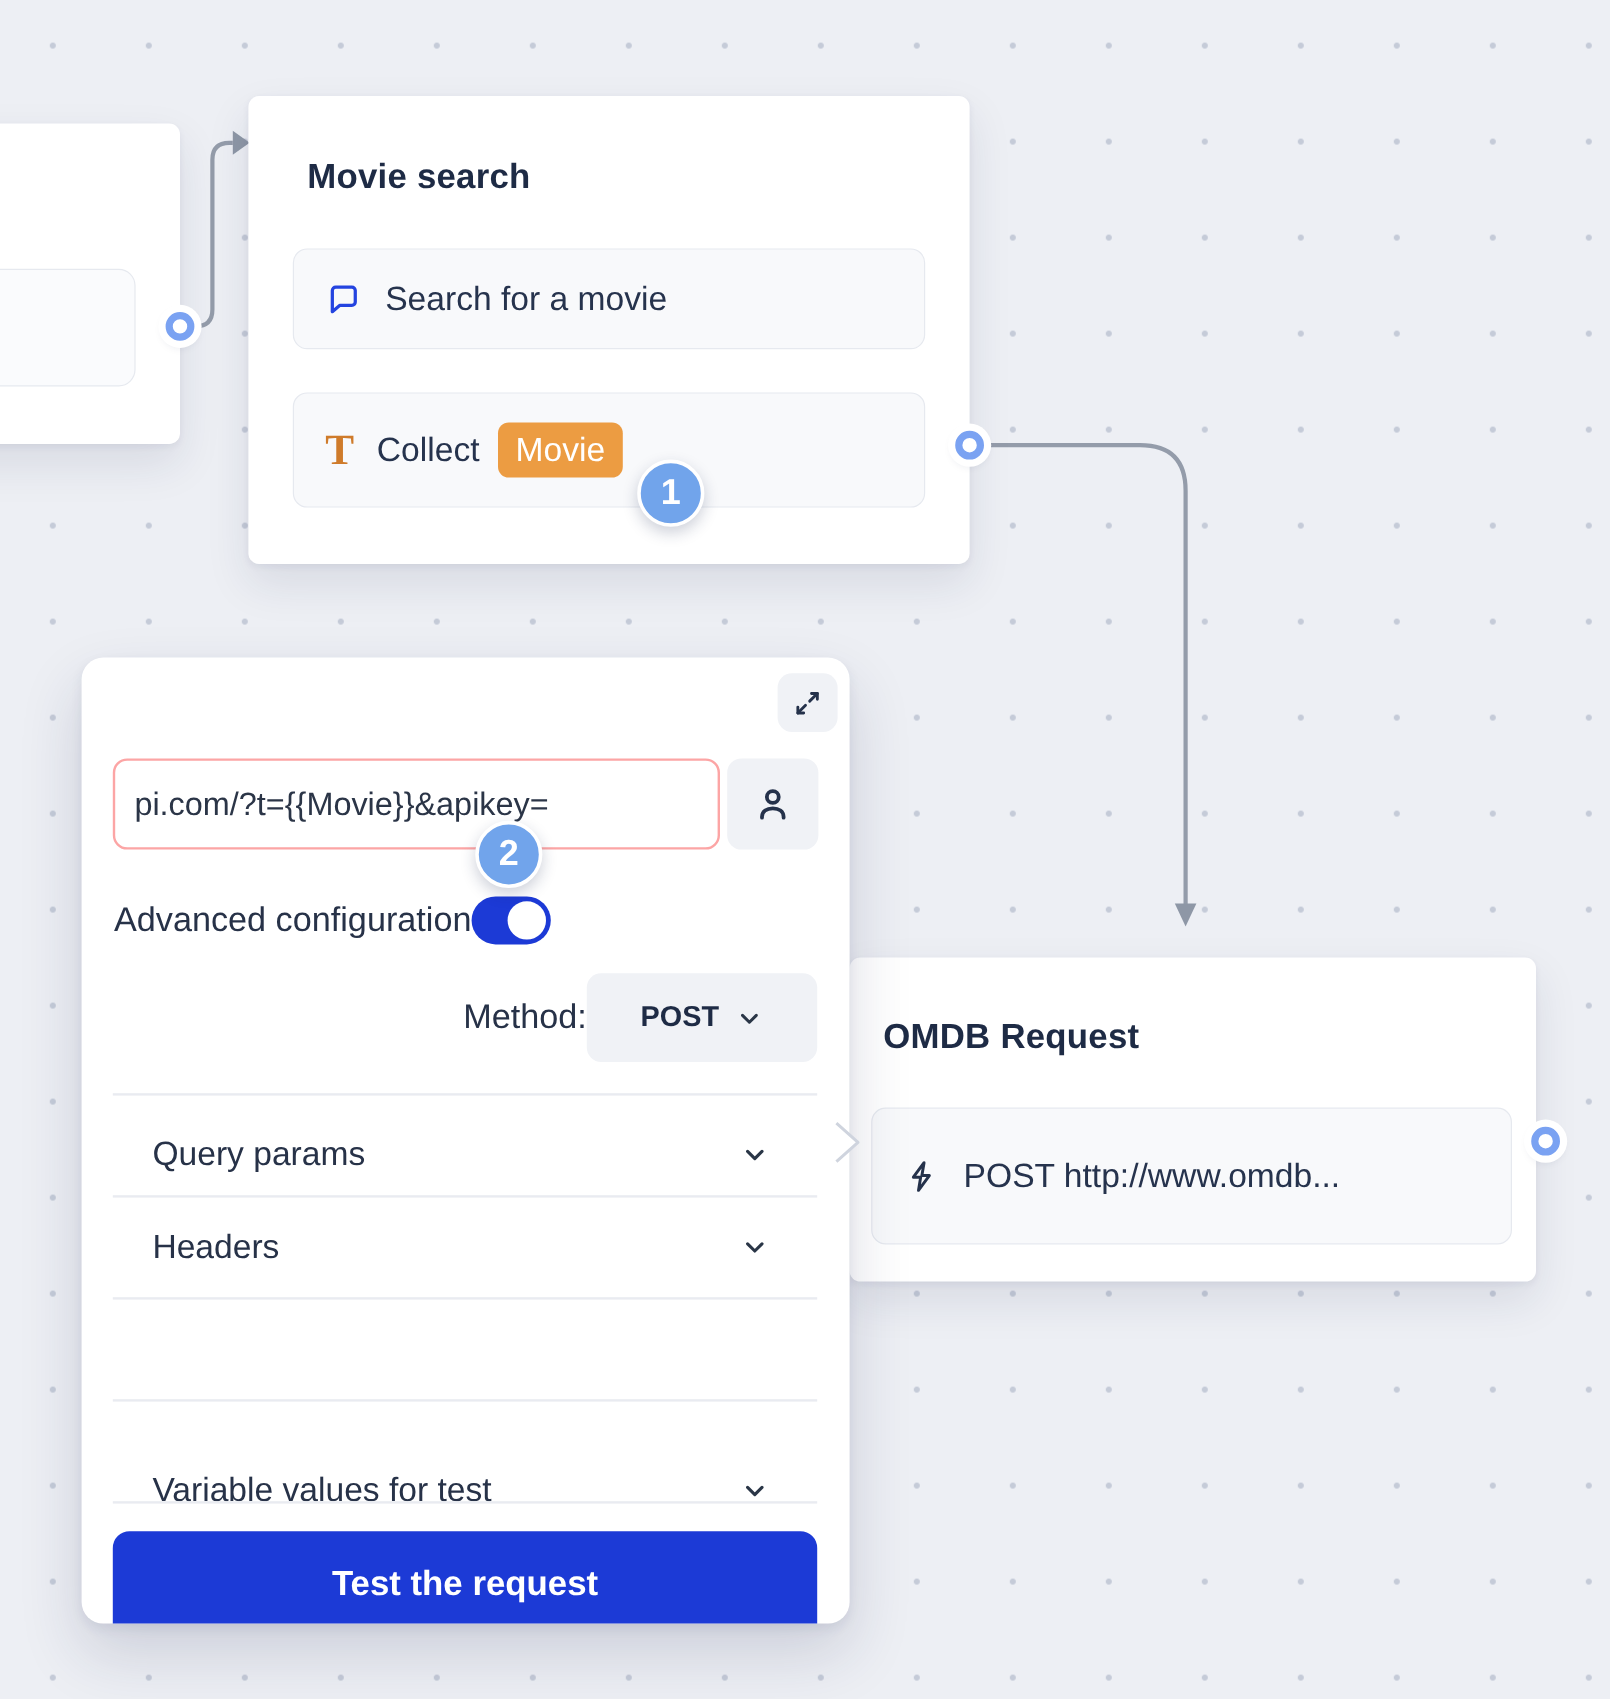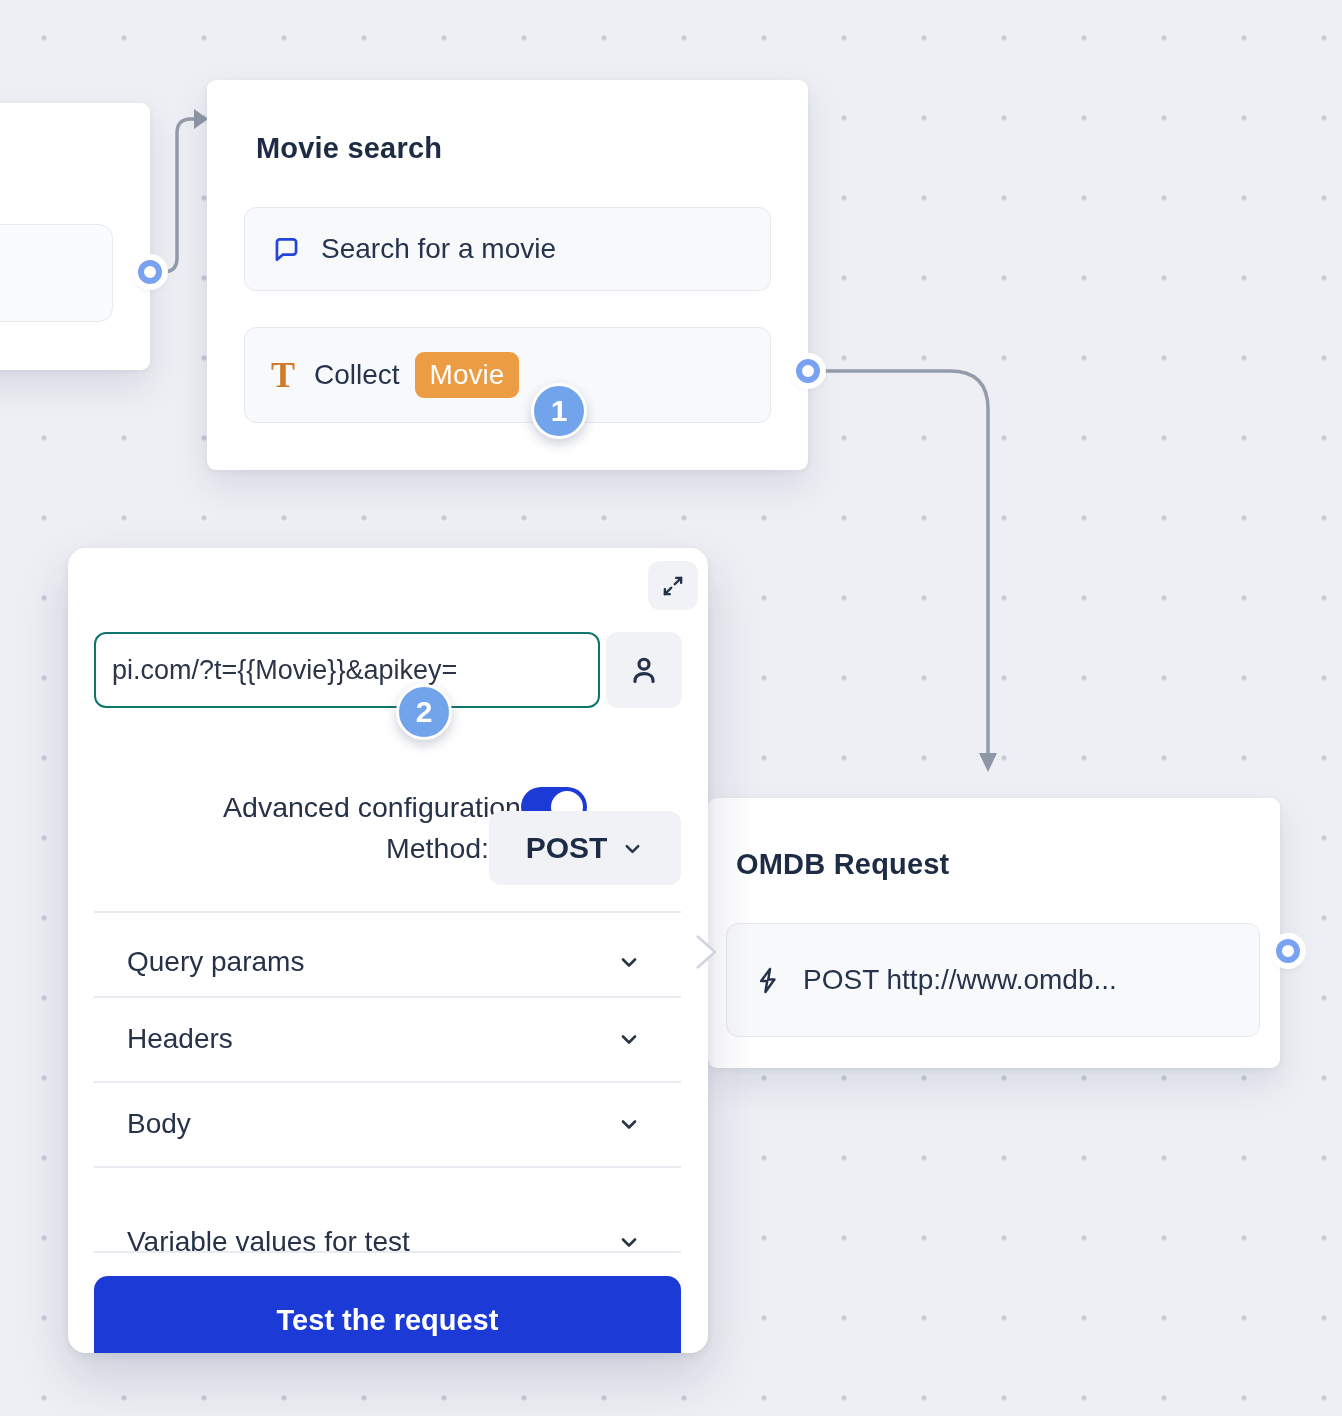--- a/index.html
+++ b/index.html
@@ -83,46 +83,46 @@
     z-index: 4; overflow: hidden;
   }
   .gbtn {
     position: absolute; background: #f0f2f6; border-radius: 12px;
     display: flex; align-items: center; justify-content: center;
     cursor: pointer;
   }
   .url-input {
     position: absolute; left: 26px; top: 84px;
     width: 506px; height: 76px;
-    border: 2px solid #0f766e; border-radius: 12px;
+    border: 2px solid #fca5a5; border-radius: 12px;
     padding: 0 16px; font-size: 27px; color: #2b3547;
     font-family: "Liberation Sans", sans-serif;
     background: #ffffff; outline: none;
   }
   .row-advanced {
-    position: absolute; left: 44px; top: 198px; width: 586px; height: 42px;
-    display: flex; align-items: center; justify-content: center; margin-top: 40px;
+    position: absolute; left: 27px; top: 198px; width: 586px; height: 42px;
+    display: flex; align-items: center; justify-content: flex-start;
   }
   .panel-label { font-size: 28.5px; color: #273248; }
   .toggle {
     position: relative; width: 66px; height: 40px; border-radius: 20px;
     background: #1c3ad6; cursor: pointer;
   }
   .toggle .knob {
     position: absolute; right: 4px; top: 4px;
     width: 32px; height: 32px; border-radius: 50%; background: #ffffff;
   }
   .row-method {
     position: absolute; left: 27px; top: 263px; width: 586px; height: 74px;
     display: flex; align-items: center; justify-content: flex-end;
   }
   .method-select {
     width: 192px; height: 74px; background: #f0f2f6; border-radius: 12px;
     display: flex; align-items: center; justify-content: center; gap: 14px;
-    font-size: 30px; font-weight: 700; color: #1e2b45; cursor: pointer;
+    font-size: 24px; font-weight: 700; color: #1e2b45; cursor: pointer;
   }
   .divider { position: absolute; left: 26px; width: 587px; height: 1.5px; background: #e9ebf1; }
   .section-row {
     position: absolute; left: 59px; width: 514px; height: 84px;
     display: flex; align-items: center; justify-content: space-between;
     font-size: 28px; color: #273248; cursor: pointer;
   }
   .test-btn {
     position: absolute; left: 26px; top: 728px; width: 587px; height: 92px;
     background: #1c3ad6; border: none; border-radius: 14px;
@@ -234,26 +234,20 @@
   <div class="divider" style="top:448px;"></div>
 
   <div class="section-row" style="top:449px;">
     <span>Headers</span>
     <svg width="24" height="24" viewBox="0 0 24 24" fill="none" stroke="#2a3647" stroke-width="2.6" stroke-linecap="round" stroke-linejoin="round">
         <polyline points="6,9.5 12,15.5 18,9.5"></polyline>
       </svg>
   </div>
   <div class="divider" style="top:533px;"></div>
 
-  <div class="section-row" style="top:534px;">
-    <span>Body</span>
-    <svg width="24" height="24" viewBox="0 0 24 24" fill="none" stroke="#2a3647" stroke-width="2.6" stroke-linecap="round" stroke-linejoin="round">
-        <polyline points="6,9.5 12,15.5 18,9.5"></polyline>
-      </svg>
-  </div>
   <div class="divider" style="top:618px;"></div>
 
   <div class="section-row" style="top:652px;">
     <span>Variable values for test</span>
     <svg width="24" height="24" viewBox="0 0 24 24" fill="none" stroke="#2a3647" stroke-width="2.6" stroke-linecap="round" stroke-linejoin="round">
         <polyline points="6,9.5 12,15.5 18,9.5"></polyline>
       </svg>
   </div>
   <div class="divider" style="top:703px;"></div>
 

